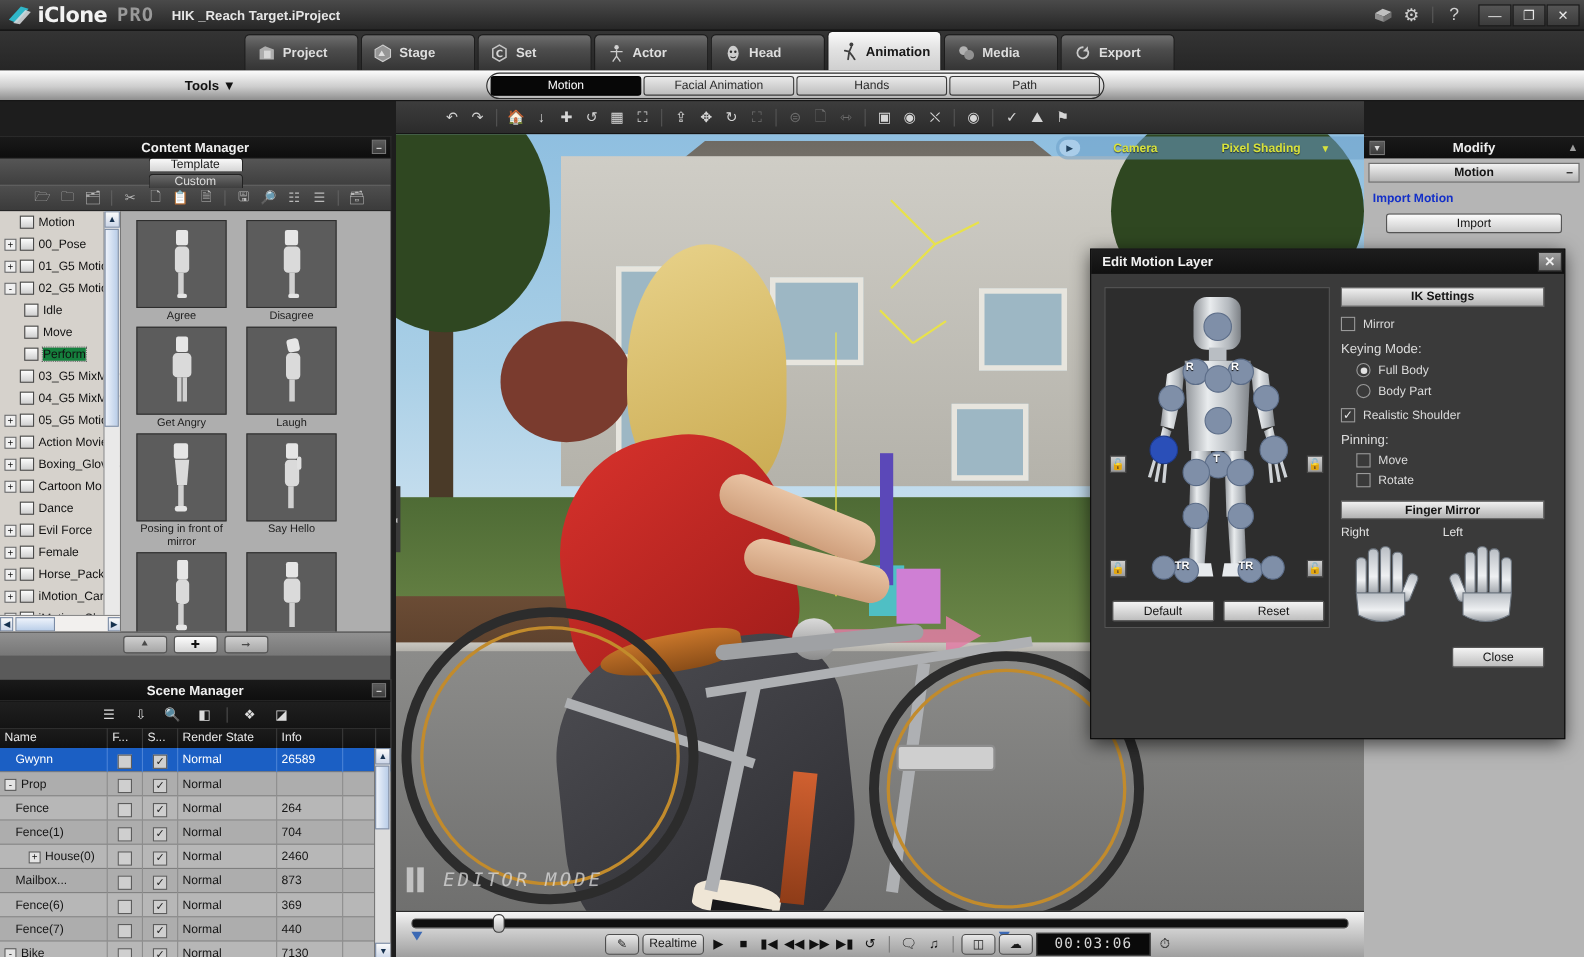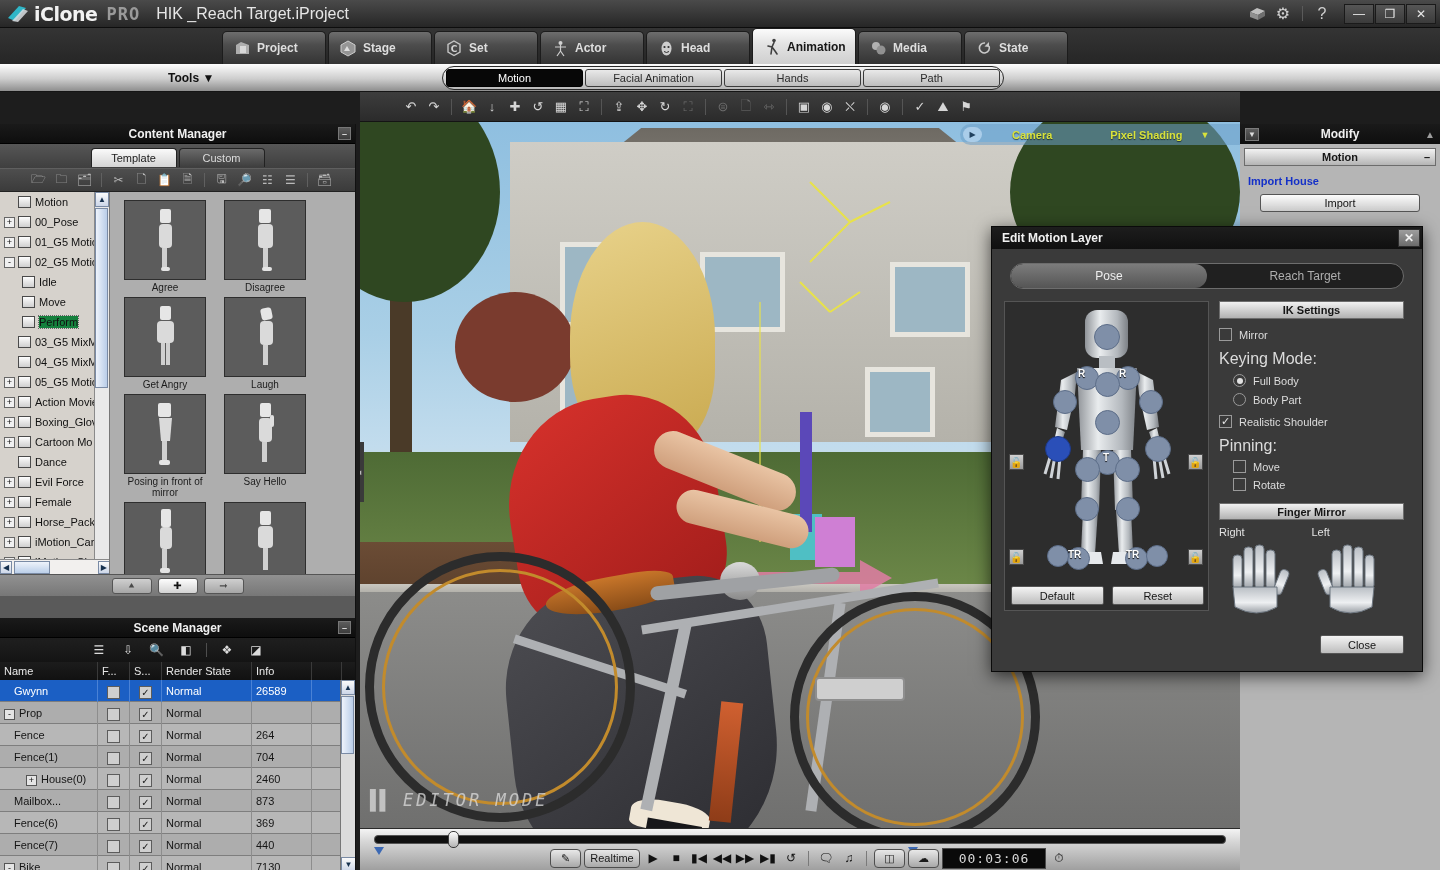--- a/index.html
+++ b/index.html
@@ -10,21 +10,21 @@
   
   .titlebar { position:absolute; left:0; top:0; width:1440px; height:28px;
     background:linear-gradient(180deg,#4a4a4a 0%,#3a3a3a 45%,#262626 100%);
     border-bottom:1px solid #0d0d0d; display:flex; align-items:center; }
   .logo-mark { width:26px; height:20px; margin-left:6px; position:relative; }
   .logo-mark svg { display:block; }
   .logo-text { font-size:19px; font-weight:bold; color:#f2f2f2; letter-spacing:-0.5px;
     margin-left:2px; font-family:"DejaVu Sans", sans-serif; }
   .logo-pro { font-size:17px; font-weight:bold; color:#9a9a9a; margin-left:9px;
     letter-spacing:1px; font-family:"DejaVu Sans Mono", monospace; }
-  .doc-title { font-size:16px; font-weight:normal; color:#e6e6e6; margin-left:16px; }
+  .doc-title { font-size:12px; font-weight:bold; color:#e6e6e6; margin-left:16px; }
   .tb-right { margin-left:auto; display:flex; align-items:center; height:28px; padding-right:4px; }
   .tb-ico { width:26px; height:22px; display:flex; align-items:center; justify-content:center;
     color:#cfcfcf; }
   .tb-sep { width:1px; height:15px; background:#5a5a5a; margin:0 6px; }
   .win-btns { display:flex; margin-left:8px; }
   .win-btn { width:30px; height:20px; background:linear-gradient(180deg,#565656,#3b3b3b);
     border:1px solid #1a1a1a; margin-left:1px; color:#e8e8e8; font-size:12px;
     display:flex; align-items:center; justify-content:center; }
 
   
@@ -68,21 +68,21 @@
   .panel-hdr { height:20px; background:linear-gradient(180deg,#1a1a1a,#0e0e0e);
     color:#f0f0f0; font-size:12px; font-weight:bold; display:flex; align-items:center;
     justify-content:center; position:relative; border-bottom:1px solid #000; }
   .panel-hdr .mini { position:absolute; right:4px; top:3px; width:13px; height:13px;
     background:linear-gradient(180deg,#5d5d5d,#3c3c3c); border:1px solid #777;
     color:#e0e0e0; font-size:9px; display:flex; align-items:center; justify-content:center; }
 
   #content-manager { position:absolute; left:0; top:124px; width:356px; height:494px;
     background:#5a5a5a; border-right:1px solid #111; }
   .cm-tabs { height:24px; background:linear-gradient(180deg,#565656,#3f3f3f);
-    display:flex; align-items:center; justify-content:center; gap:2px; padding-top:2px; }
+    display:flex; align-items:center; justify-content:center; gap:2px; padding-top:2px;flex-direction:column; }
   .cm-tab { width:86px; height:19px; font-size:11px; display:flex; align-items:center;
     justify-content:center; border:1px solid #222; border-bottom:none; border-radius:4px 4px 0 0;
     background:linear-gradient(180deg,#6a6a6a,#3e3e3e); color:#dcdcdc; }
   .cm-tab.active { background:linear-gradient(180deg,#fafafa,#d4d4d4); color:#1a1a1a; }
   .cm-toolbar { height:24px; background:linear-gradient(180deg,#4e4e4e,#3b3b3b);
     border-top:1px solid #5f5f5f; border-bottom:1px solid #222;
     display:flex; align-items:center; padding-left:28px; gap:2px; }
   .cmi { width:21px; height:19px; display:flex; align-items:center; justify-content:center;
     color:#b9b9b9; font-size:12px; }
   .cmsep { width:1px; height:14px; background:#606060; margin:0 4px; }
@@ -311,21 +311,21 @@
   .right-col { width:185px; }
   .ik-bar { height:18px; background:linear-gradient(180deg,#f1f1f1,#b2b2b2);
     border:1px solid #6d6d6d; display:flex; align-items:center; justify-content:center;
     font-size:11px; font-weight:bold; color:#151515; }
   .chk-row { display:flex; align-items:center; gap:7px; margin-top:9px; }
   .chk { width:13px; height:13px; background:#3a3a3a; border:1px solid #9a9a9a;
     display:flex; align-items:center; justify-content:center; font-size:11px;
     color:#e8e8e8; }
   .chk.on { color:#e8e8e8; }
   .lab { font-size:11px; color:#dcdcdc; }
-  .grp-lab { font-size:16px; color:#dcdcdc; margin-top:9px; }
+  .grp-lab { font-size:12px; color:#dcdcdc; margin-top:9px; }
   .rad-row { display:flex; align-items:center; gap:7px; margin-top:6px; padding-left:14px; }
   .rad { width:13px; height:13px; border-radius:50%; background:#3a3a3a;
     border:1px solid #9a9a9a; display:flex; align-items:center; justify-content:center; }
   .rad i { width:6px; height:6px; border-radius:50%; background:#e2e2e2; display:none; }
   .rad.on i { display:block; }
   .pin-row { display:flex; align-items:center; gap:7px; margin-top:5px; padding-left:14px; }
   .fa-bar { margin-top:12px; height:17px; background:linear-gradient(180deg,#f1f1f1,#b2b2b2);
     border:1px solid #6d6d6d; display:flex; align-items:center; justify-content:center;
     font-size:11px; font-weight:bold; color:#151515; }
   .hands { display:flex; margin-top:6px; }
@@ -436,21 +436,21 @@
       </span>
       <span>Media</span>
     </div>
     <div class="mtab">
       <span class="tico">
         <svg width="17" height="17" viewBox="0 0 17 17">
             <path d="M13 6 A5 5 0 1 1 9 3" stroke="#d8d8d8" stroke-width="1.6" fill="none"></path>
             <path d="M13 2 L13 7 L8.5 6.5 Z" fill="#d8d8d8"></path>
           </svg>
       </span>
-      <span>State</span>
+      <span>Export</span>
     </div>
   </div>
 
   <div class="toolsbar">
     <div class="tools-label">
       <span>Tools</span>
       <span> ▼</span>
     </div>
     <div class="subtabs">
       <div class="stab active">Motion</div>
@@ -975,33 +975,29 @@
     <div class="mod-hdr">
       <span class="lbx">▼</span>
       <span>Modify</span>
       <span class="rbx">▲</span>
     </div>
     <div class="mod-body">
       <div class="mod-sec">
         <span>Motion</span>
         <span class="mn">–</span>
       </div>
-      <div class="mod-link">Import House</div>
+      <div class="mod-link">Import Motion</div>
       <div class="mod-btn">Import</div>
     </div>
   </div>
 
   <div id="emldlg">
     <div class="dlg-title">
       <span>Edit Motion Layer</span>
       <span class="dlg-close">✕</span>
-    </div>
-    <div class="dlg-seg">
-      <div class="seg on">Pose</div>
-      <div class="seg">Reach Target</div>
     </div>
 
     <div class="dlg-main">
 
       <div class="rig">
         <div class="rig-body">
           <svg width="205" height="270" viewBox="0 0 205 270">
             <defs>
               <linearGradient id="mg" x1="0" y1="0" x2="1" y2="0">
                 <stop offset="0%" stop-color="#8f9398"></stop>

